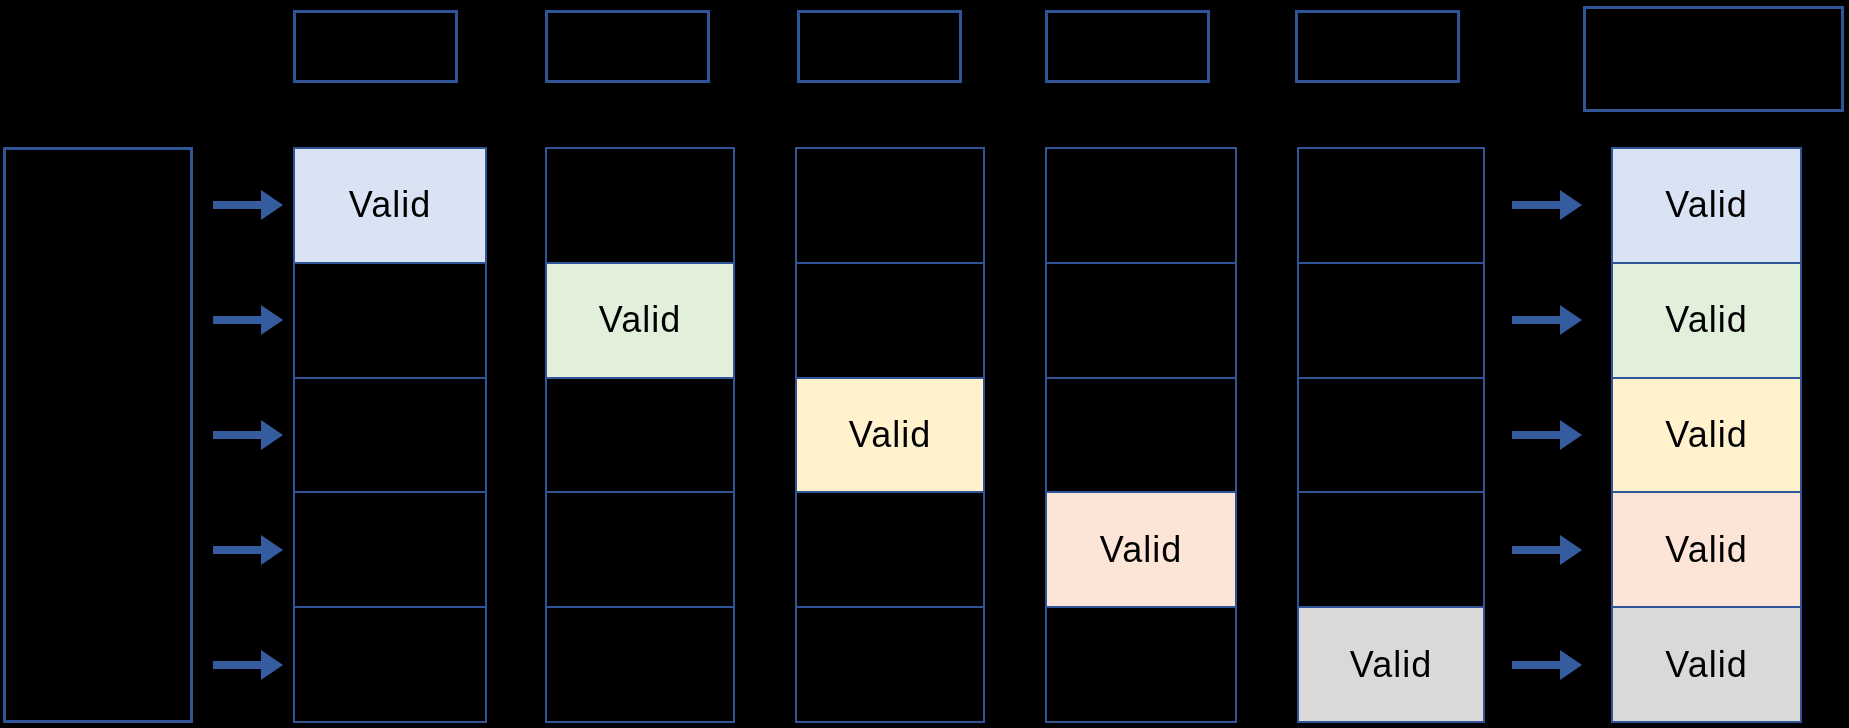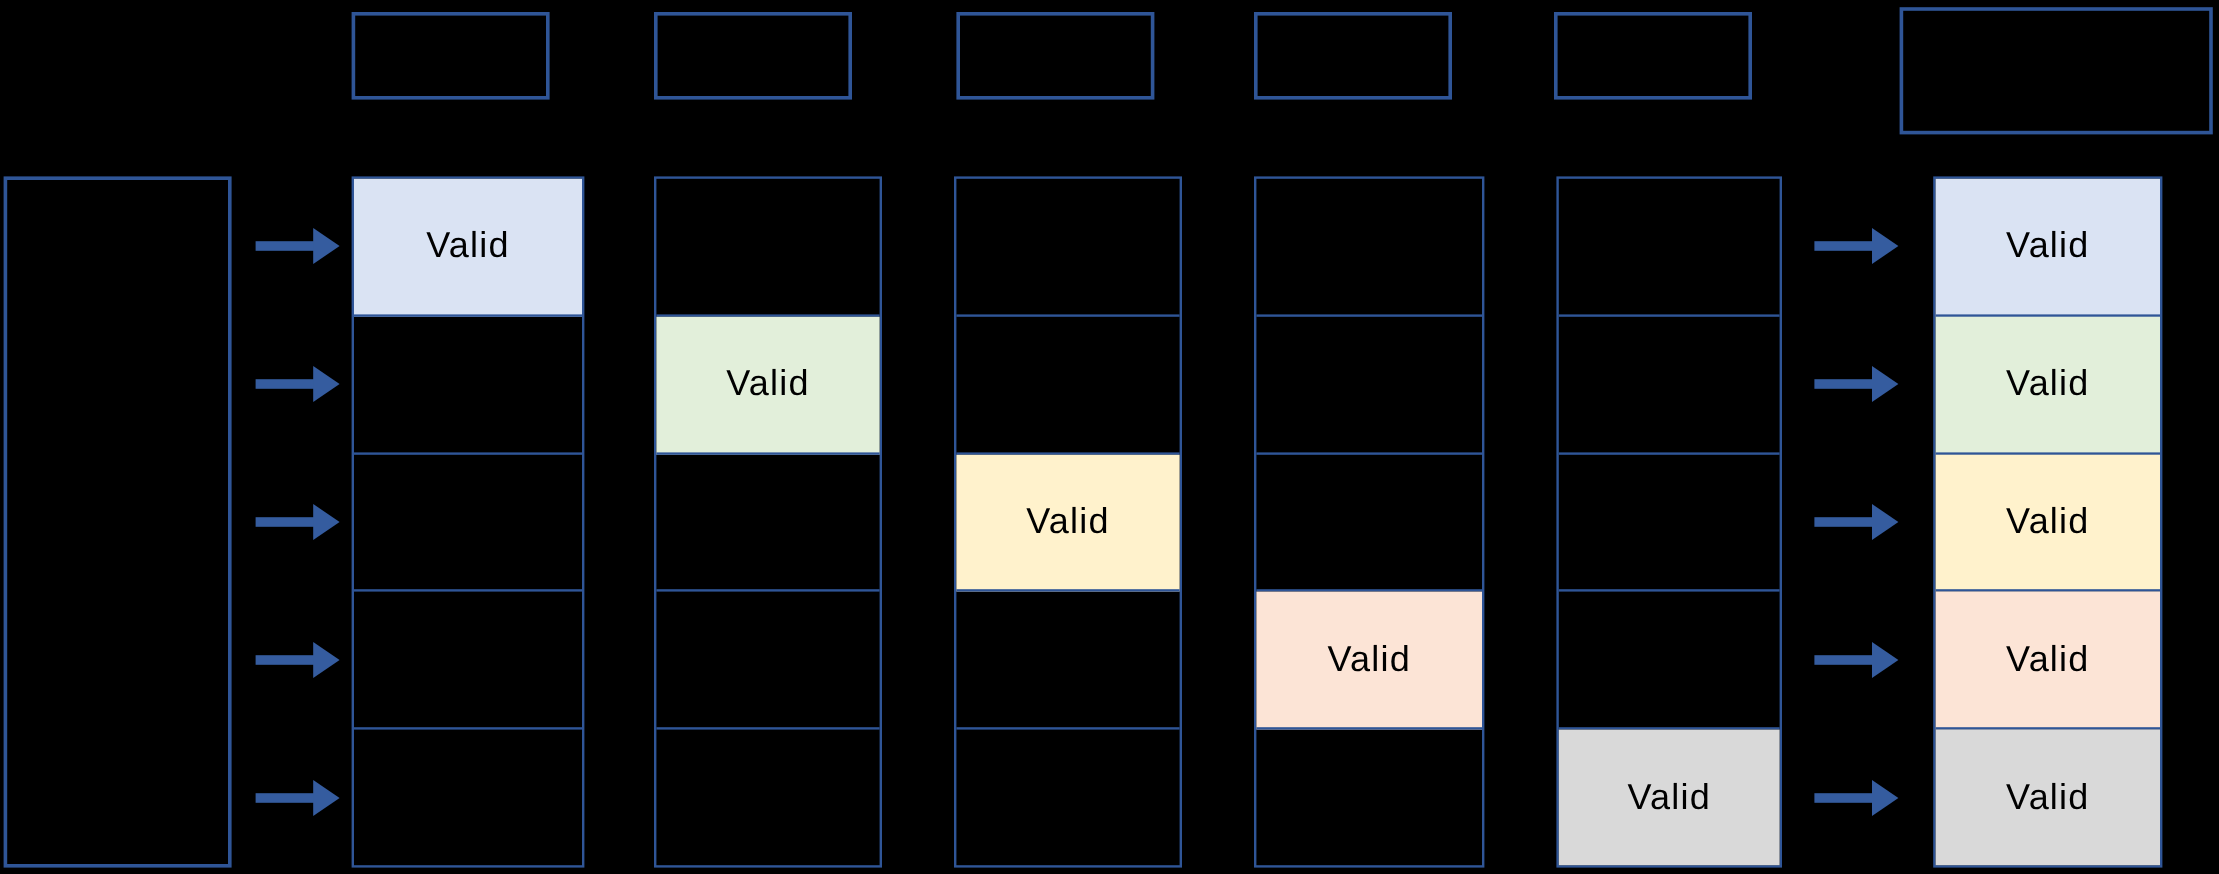--- a/index.html
+++ b/index.html
@@ -27,21 +27,21 @@
     border: 2.5px solid var(--border, #2f5597);
     display: flex;
     flex-direction: column;
   }
   .cell {
     flex: 1 1 0;
     box-sizing: border-box;
     display: flex;
     align-items: center;
     justify-content: center;
-    font-size: 30px;
+    font-size: 36px;
     letter-spacing: 1px;
     color: var(--text, #000000);
     background: transparent;
     text-align: right;
   }
   .cell:not(:last-child) {
     border-bottom: 2.5px solid var(--border, #2f5597);
   }
   .arrow {
     position: absolute;

